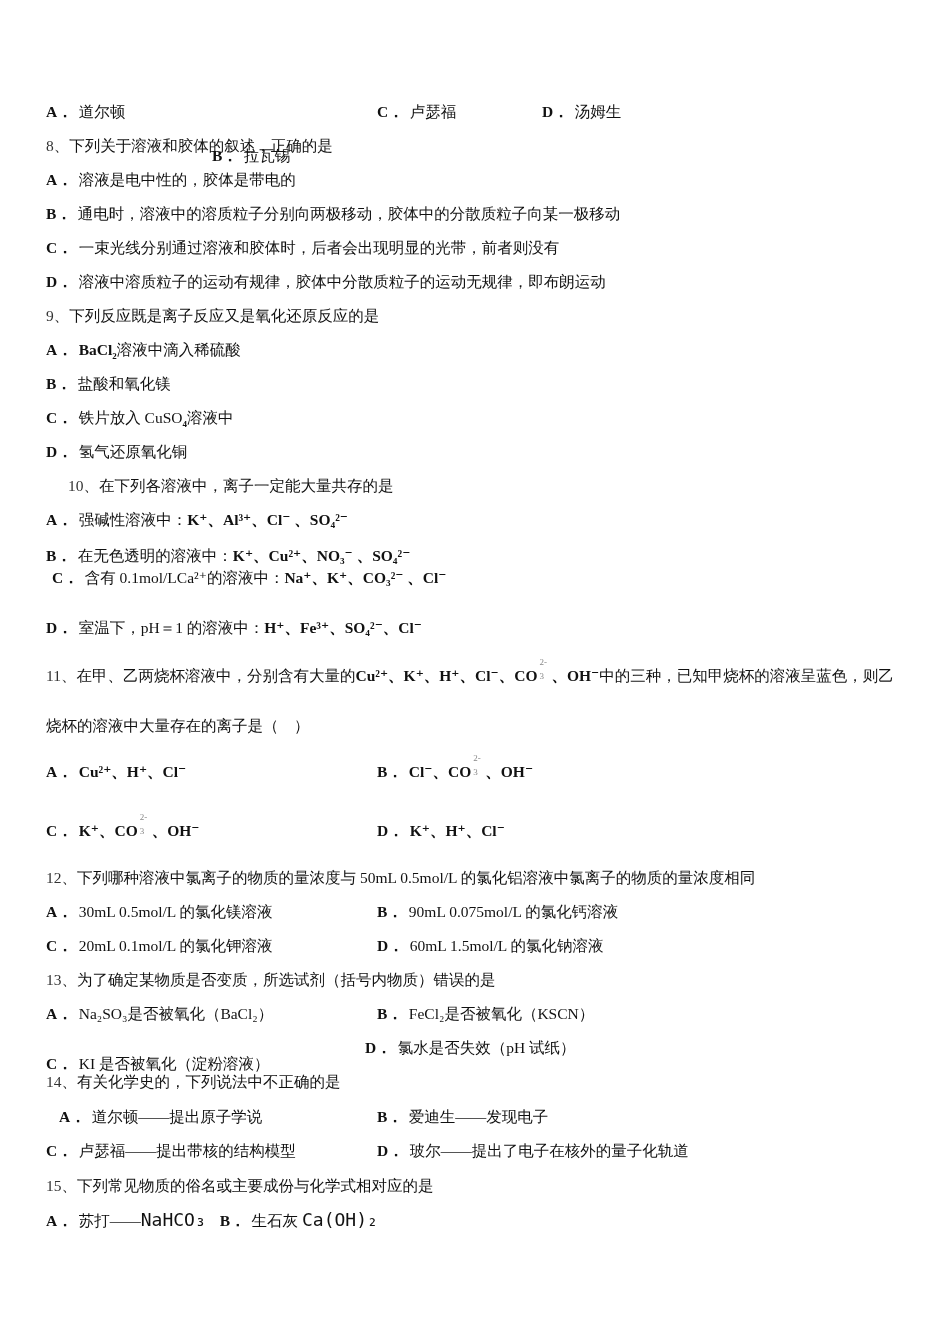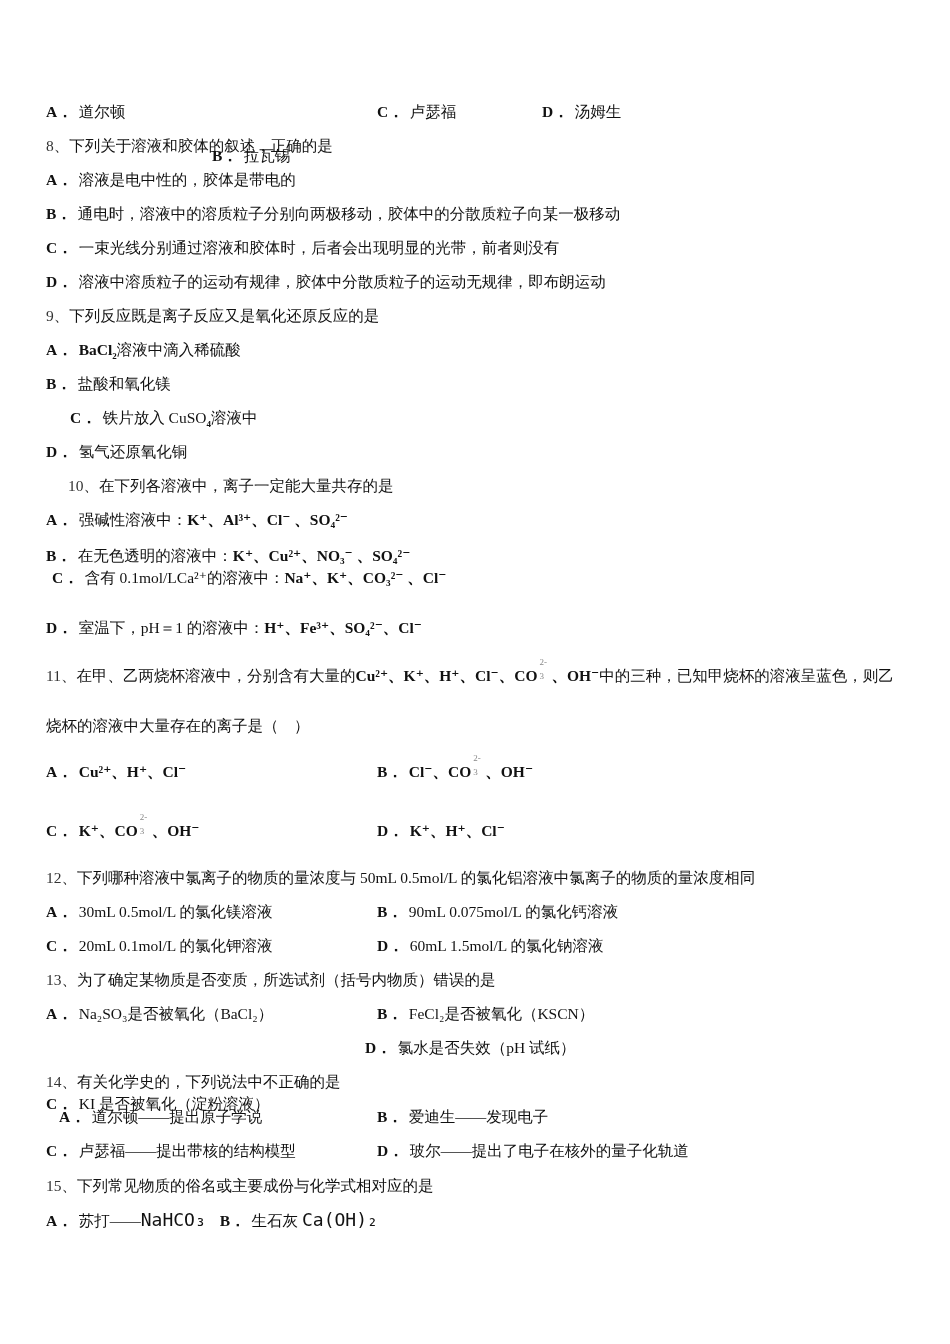--- a/index.html
+++ b/index.html
@@ -26,21 +26,21 @@
 
 <div class="line" style="top:136px;"><span class="qnum">8、</span><span>下列关于溶液和胶体的叙述，正确的是</span></div>
 <div class="line" style="top:170px;"><span class="lbl">A．</span><span>溶液是电中性的，胶体是带电的</span></div>
 <div class="line" style="top:204px;"><span class="lbl">B．</span><span>通电时，溶液中的溶质粒子分别向两极移动，胶体中的分散质粒子向某一极移动</span></div>
 <div class="line" style="top:238px;"><span class="lbl">C．</span><span>一束光线分别通过溶液和胶体时，后者会出现明显的光带，前者则没有</span></div>
 <div class="line" style="top:272px;"><span class="lbl">D．</span><span>溶液中溶质粒子的运动有规律，胶体中分散质粒子的运动无规律，即布朗运动</span></div>
 
 <div class="line" style="top:306px;"><span class="qnum">9、</span><span>下列反应既是离子反应又是氧化还原反应的是</span></div>
 <div class="line" style="top:340px;"><span class="lbl">A．</span><span class="b">BaCl</span><sub class="b">2</sub><span>溶液中滴入稀硫酸</span></div>
 <div class="line" style="top:374px;"><span class="lbl">B．</span><span>盐酸和氧化镁</span></div>
-<div class="line" style="top:408px;margin-left:24px;"><span class="lbl">C．</span><span>铁片放入 CuSO</span><sub class="b">4</sub><span>溶液中</span></div>
+<div class="line" style="top:408px;"><span class="lbl">C．</span><span>铁片放入 CuSO</span><sub class="b">4</sub><span>溶液中</span></div>
 <div class="line" style="top:442px;"><span class="lbl">D．</span><span>氢气还原氧化铜</span></div>
 
 <div class="line" style="top:476px;margin-left:22px;"><span class="qnum">10、</span><span>在下列各溶液中，离子一定能大量共存的是</span></div>
 <div class="line" style="top:510px;"><span class="lbl">A．</span><span>强碱性溶液中：</span><span class="b">K⁺、Al³⁺、Cl⁻ 、SO₄²⁻</span></div>
 <div class="line" style="top:546px;"><span class="lbl">B．</span><span>在无色透明的溶液中：</span><span class="b">K⁺、Cu²⁺、NO₃⁻ 、SO₄²⁻</span></div>
 <div class="line" style="top:568px;margin-left:6px;"><span class="lbl">C．</span><span>含有 0.1mol/LCa²⁺的溶液中：</span><span class="b">Na⁺、K⁺、CO₃²⁻ 、Cl⁻</span></div>
 <div class="line" style="top:618px;"><span class="lbl">D．</span><span>室温下，pH＝1 的溶液中：</span><span class="b">H⁺、Fe³⁺、SO₄²⁻、Cl⁻</span></div>
 
 <div class="line" style="top:666px;"><span class="qnum">11、</span><span>在甲、乙两烧杯溶液中，分别含有大量的</span><span class="b">Cu²⁺、K⁺、H⁺、Cl⁻、CO</span><span class="stack"><span class="s-top">2-</span><span class="s-bot">3</span></span><span class="b">、OH⁻</span><span>中的三种，已知甲烧杯的溶液呈蓝色，则乙</span></div>
 <div class="line" style="top:716px;"><span>烧杯的溶液中大量存在的离子是（　）</span></div>
@@ -52,21 +52,21 @@
 
 <div class="line" style="top:868px;"><span class="qnum">12、</span><span>下列哪种溶液中氯离子的物质的量浓度与 50mL 0.5mol/L 的氯化铝溶液中氯离子的物质的量浓度相同</span></div>
 <div class="opt" style="left:46px;top:902px;"><span class="lbl">A．</span><span>30mL 0.5mol/L 的氯化镁溶液</span></div>
 <div class="opt" style="left:377px;top:902px;"><span class="lbl">B．</span><span>90mL 0.075mol/L 的氯化钙溶液</span></div>
 <div class="opt" style="left:46px;top:936px;"><span class="lbl">C．</span><span>20mL 0.1mol/L 的氯化钾溶液</span></div>
 <div class="opt" style="left:377px;top:936px;"><span class="lbl">D．</span><span>60mL 1.5mol/L 的氯化钠溶液</span></div>
 
 <div class="line" style="top:970px;"><span class="qnum">13、</span><span>为了确定某物质是否变质，所选试剂（括号内物质）错误的是</span></div>
 <div class="opt" style="left:46px;top:1004px;"><span class="lbl">A．</span><span>Na₂SO₃是否被氧化（BaCl₂）</span></div>
 <div class="opt" style="left:377px;top:1004px;"><span class="lbl">B．</span><span>FeCl₂是否被氧化（KSCN）</span></div>
-<div class="opt" style="left:46px;top:1094px;text-align:center;"><span class="lbl">C．</span><span>KI 是否被氧化（淀粉溶液）</span></div>
+<div class="opt" style="left:46px;top:1054px;text-align:center;"><span class="lbl">C．</span><span>KI 是否被氧化（淀粉溶液）</span></div>
 <div class="opt" style="left:365px;top:1038px;"><span class="lbl">D．</span><span>氯水是否失效（pH 试纸）</span></div>
 
 <div class="line" style="top:1072px;"><span class="qnum">14、</span><span>有关化学史的，下列说法中不正确的是</span></div>
 <div class="opt" style="left:46px;top:1107px;margin-left:13px;"><span class="lbl">A．</span><span>道尔顿——提出原子学说</span></div>
 <div class="opt" style="left:377px;top:1107px;"><span class="lbl">B．</span><span>爱迪生——发现电子</span></div>
 <div class="opt" style="left:46px;top:1141px;"><span class="lbl">C．</span><span>卢瑟福——提出带核的结构模型</span></div>
 <div class="opt" style="left:377px;top:1141px;"><span class="lbl">D．</span><span>玻尔——提出了电子在核外的量子化轨道</span></div>
 
 <div class="line" style="top:1176px;"><span class="qnum">15、</span><span>下列常见物质的俗名或主要成份与化学式相对应的是</span></div>
 <div class="line" style="top:1210px;"><span class="lbl">A．</span><span>苏打——</span><span class="mono">NaHCO₃</span><span style="display:inline-block;width:14px;"></span><span class="lbl">B．</span><span>生石灰 </span><span class="mono">Ca(OH)₂</span></div>

